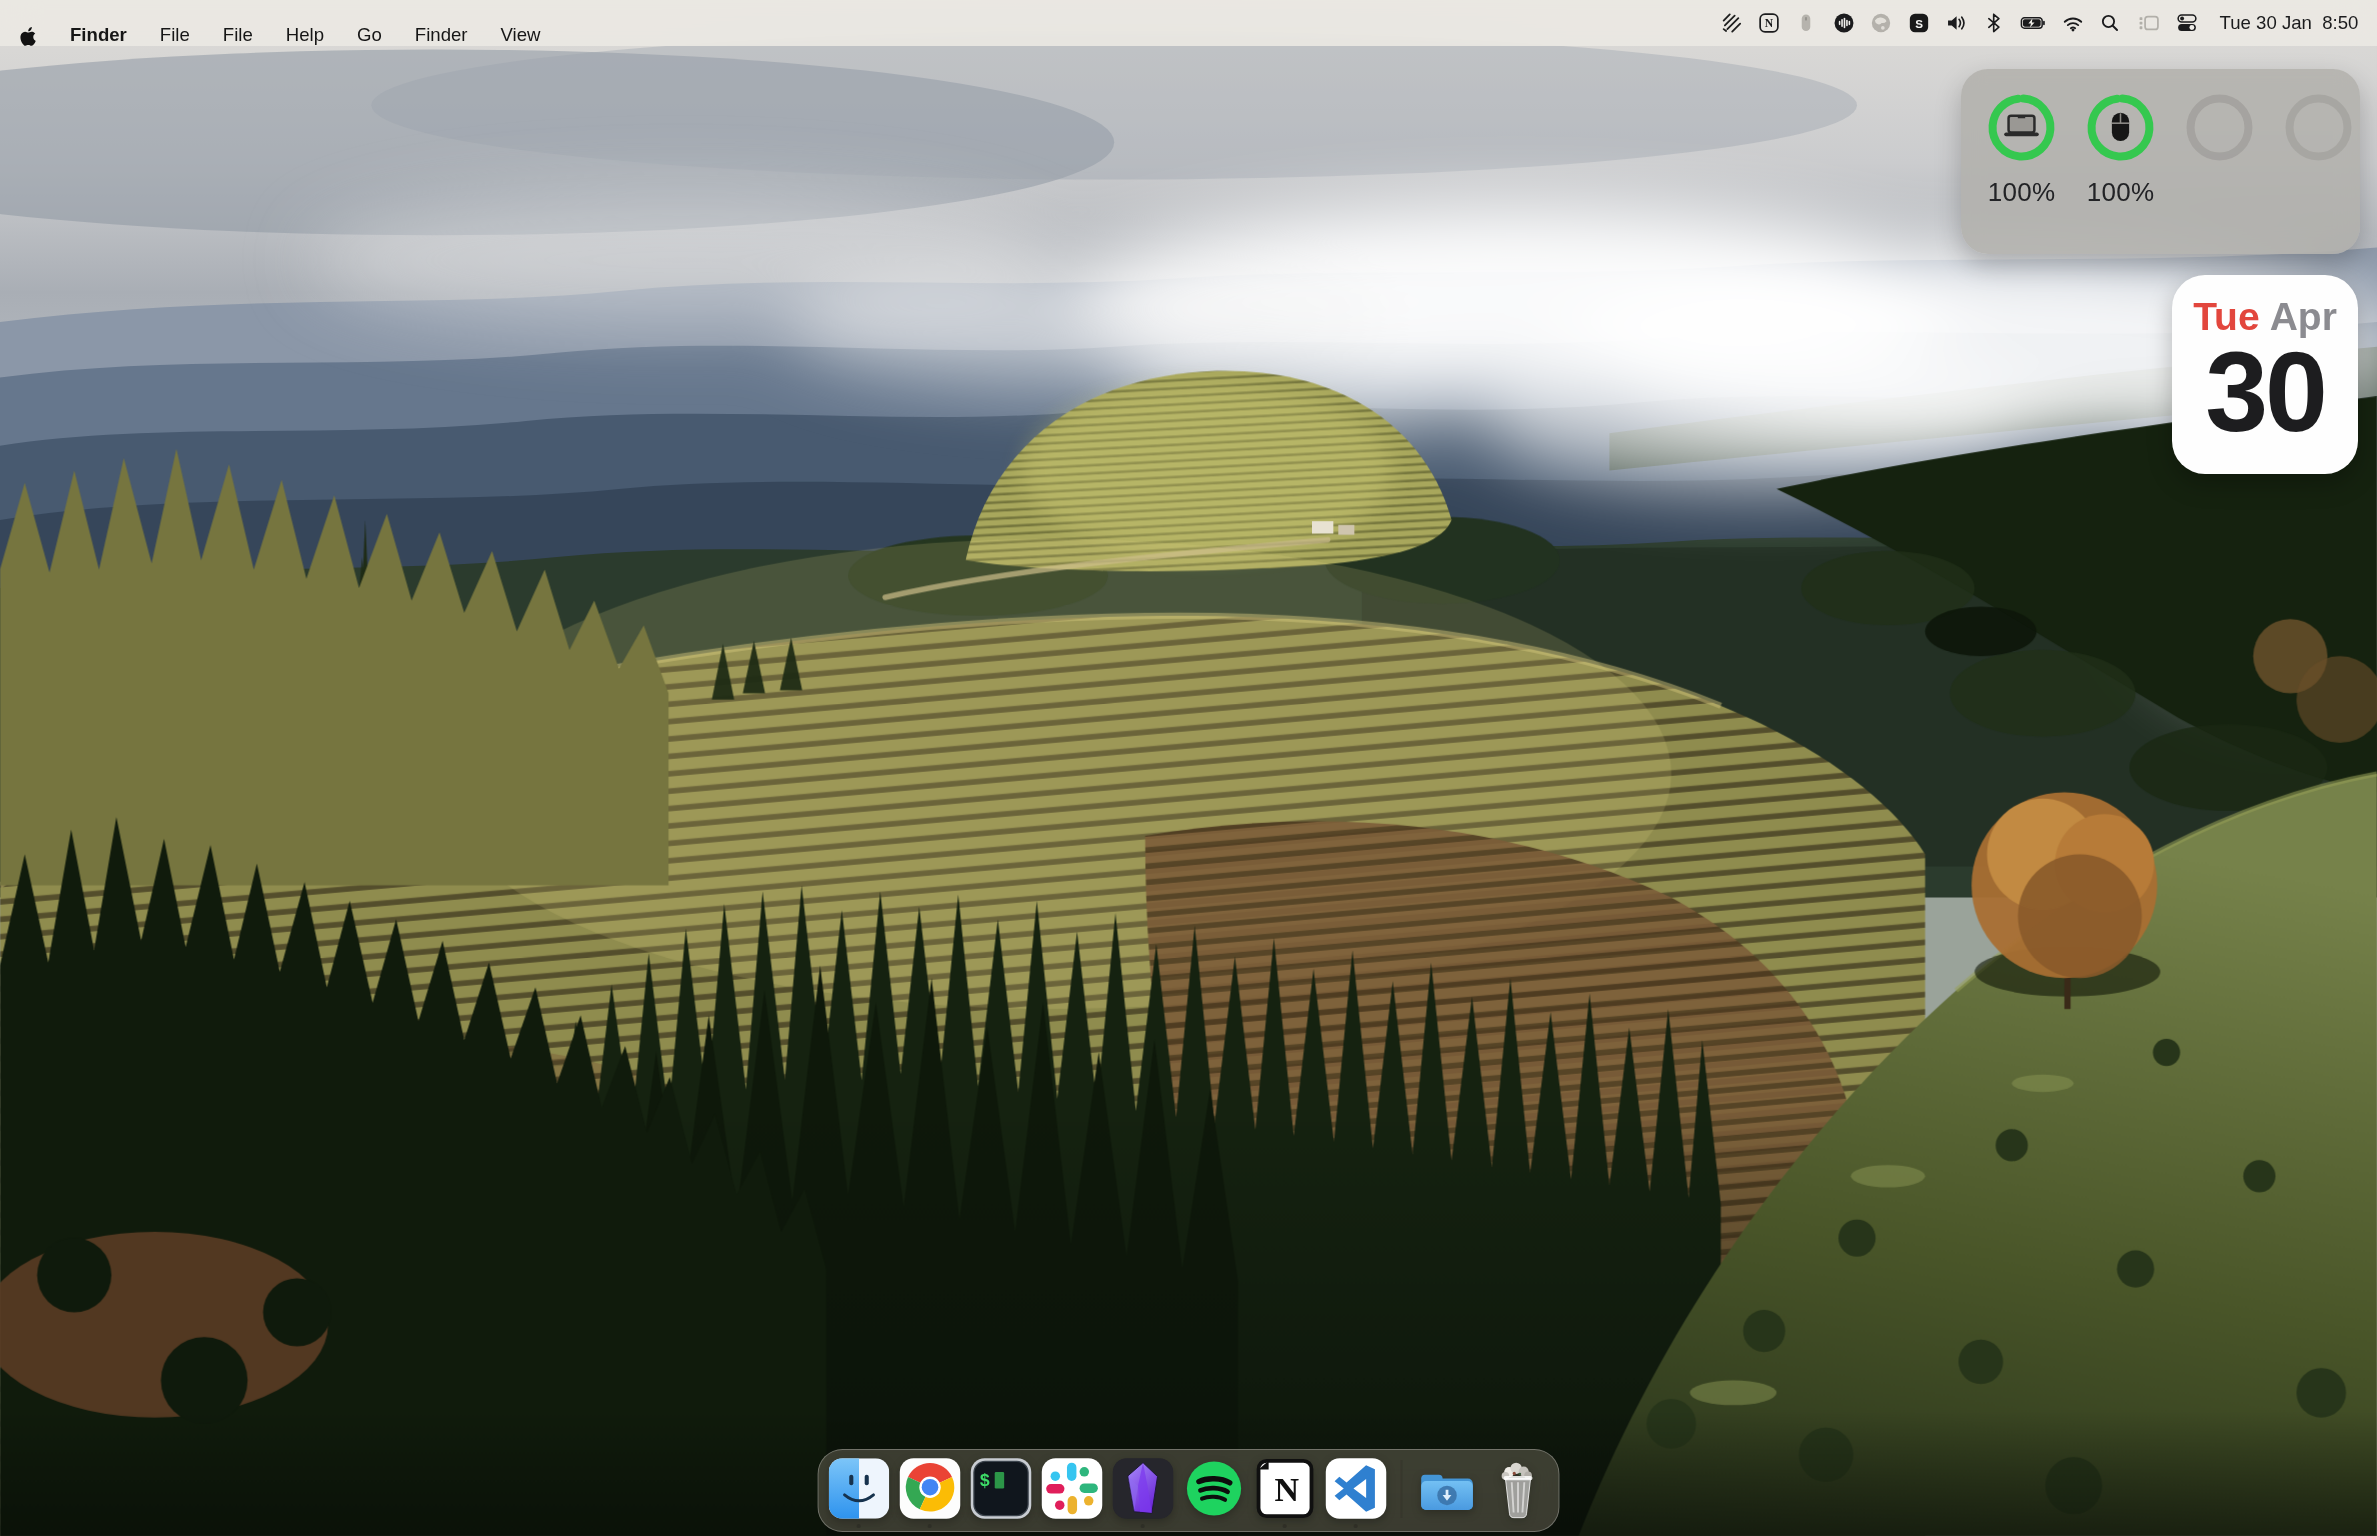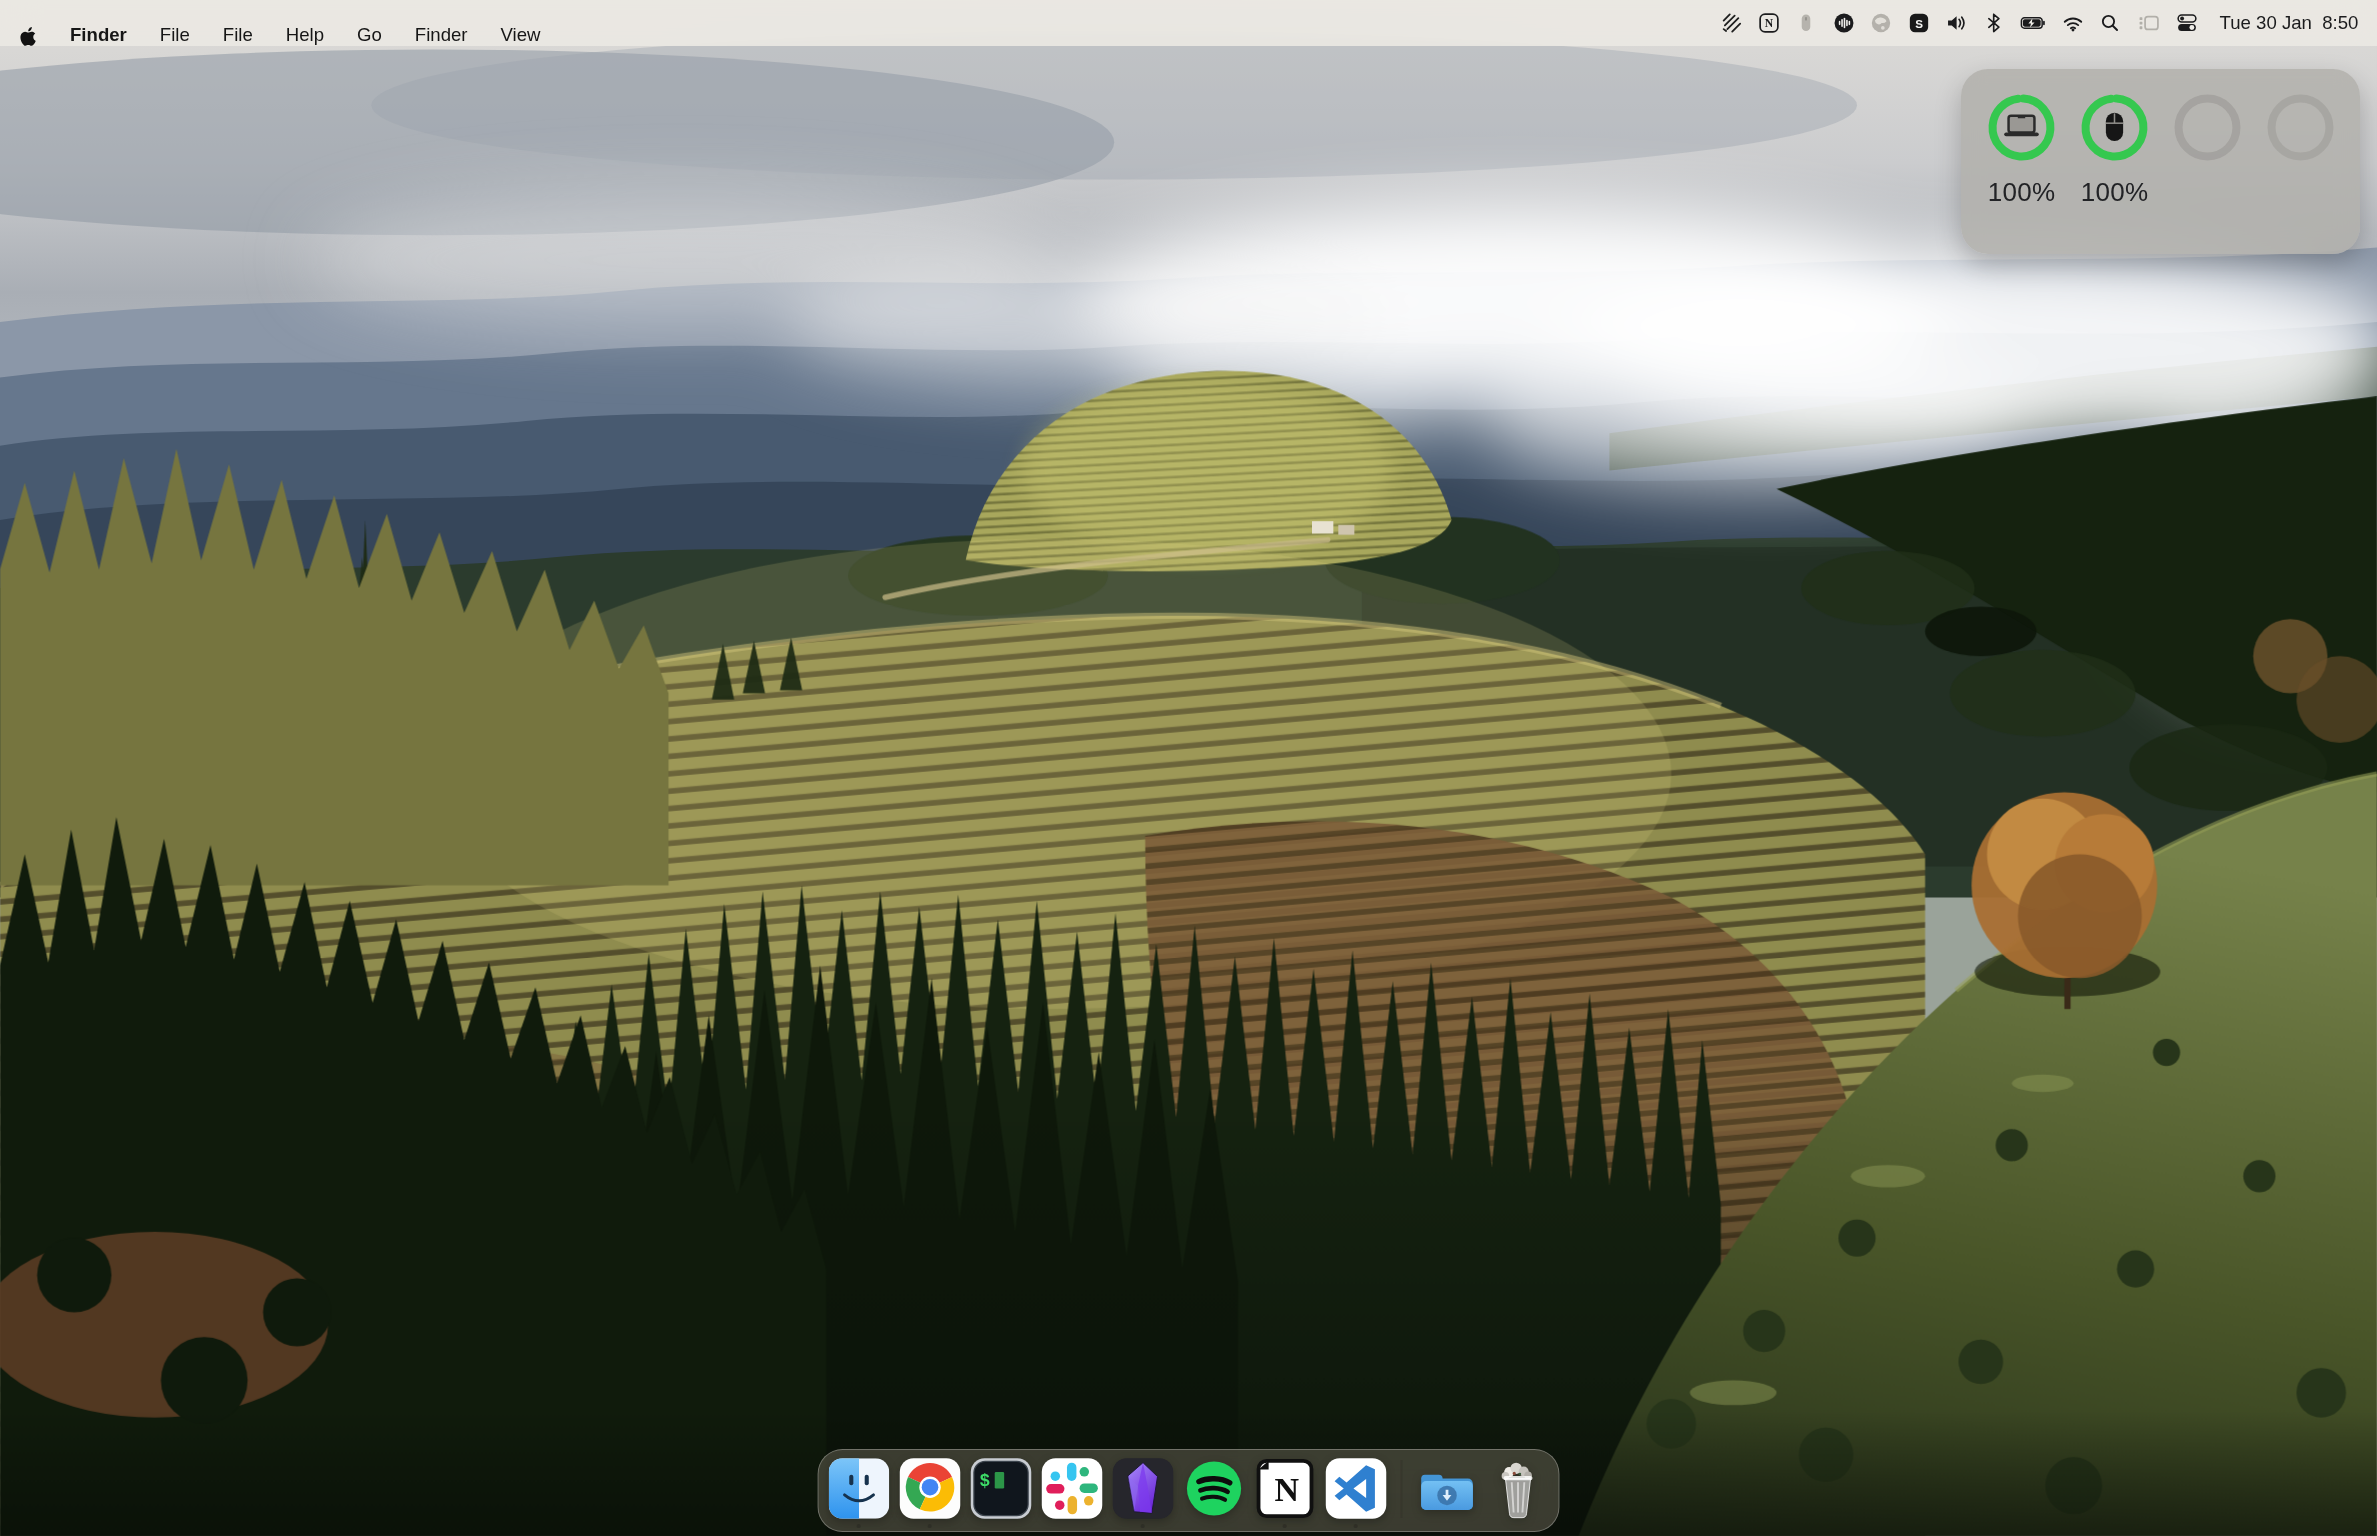--- a/index.html
+++ b/index.html
@@ -17,21 +17,21 @@
   .mb-apple{display:flex;align-items:center;}
   .mb-item{cursor:default;}
   .mb-app{font-weight:700;}
   .mb-right{margin-left:auto;display:flex;align-items:center;column-gap:15.5px;}
   .mb-ic{display:flex;align-items:center;justify-content:center;height:46px;}
   .mb-clock{font-size:18.6px;color:#1b1b1d;margin-left:6.2px;white-space:pre;}
   
   .battery-widget{position:absolute;top:69px;left:1961px;width:399px;height:185px;z-index:5;
       background:rgba(176,174,170,0.82);backdrop-filter:blur(11px);border-radius:27px;
       box-shadow:0 11px 27px rgba(0,0,0,0.22);
-      display:flex;align-items:flex-start;padding:23.5px 17.3px 0 26px;box-sizing:border-box;gap:24px;}
+      display:flex;align-items:flex-start;padding:23.5px 17.3px 0 26px;box-sizing:border-box;gap:30px;}
   .ring-box{width:69px;display:flex;flex-direction:column;align-items:center;}
   .ring-label{margin-top:15px;font-size:26px;color:#222326;letter-spacing:0.3px;min-height:30px;}
   
   .calendar-widget{position:absolute;top:275px;left:2172px;width:186px;height:199px;z-index:5;
       background:#fefefe;border-radius:33px;box-shadow:0 10px 25px rgba(0,0,0,0.25);
       display:flex;flex-direction:column;align-items:center;padding-top:22px;box-sizing:border-box;}
   .cal-top{display:flex;gap:10px;font-size:39px;font-weight:700;line-height:1;}
   .cal-weekday{color:#e2463d;}
   .cal-month{color:#8b8b90;}
   .cal-day{font-size:113px;font-weight:600;color:#1d1d1f;line-height:0.92;margin-top:5px;letter-spacing:-3.1px;}
@@ -346,20 +346,27 @@
       <div class="ring-label"></div>
     </div>
     <div class="ring-box">
       <svg width="69" height="69" viewBox="0 0 112 112">
         <circle cx="56" cy="56" r="47" fill="none" stroke="#a3a19d" stroke-width="13" opacity="0.75"></circle>
       </svg>
       <div class="ring-label"></div>
     </div>
   </div>
 
+  <div class="calendar-widget">
+    <div class="cal-top">
+      <span class="cal-weekday">Tue</span>
+      <span class="cal-month">Apr</span>
+    </div>
+    <div class="cal-day">30</div>
+  </div>
 
   <div class="dock">
 
     <div class="dock-item">
       <svg viewBox="0 0 100 100">
         <defs>
           <clipPath id="cpF">
               <rect x="2" y="2" width="96" height="96" rx="22"></rect>
             </clipPath>
           <linearGradient id="gFind" x1="0" y1="0" x2="0" y2="1">

